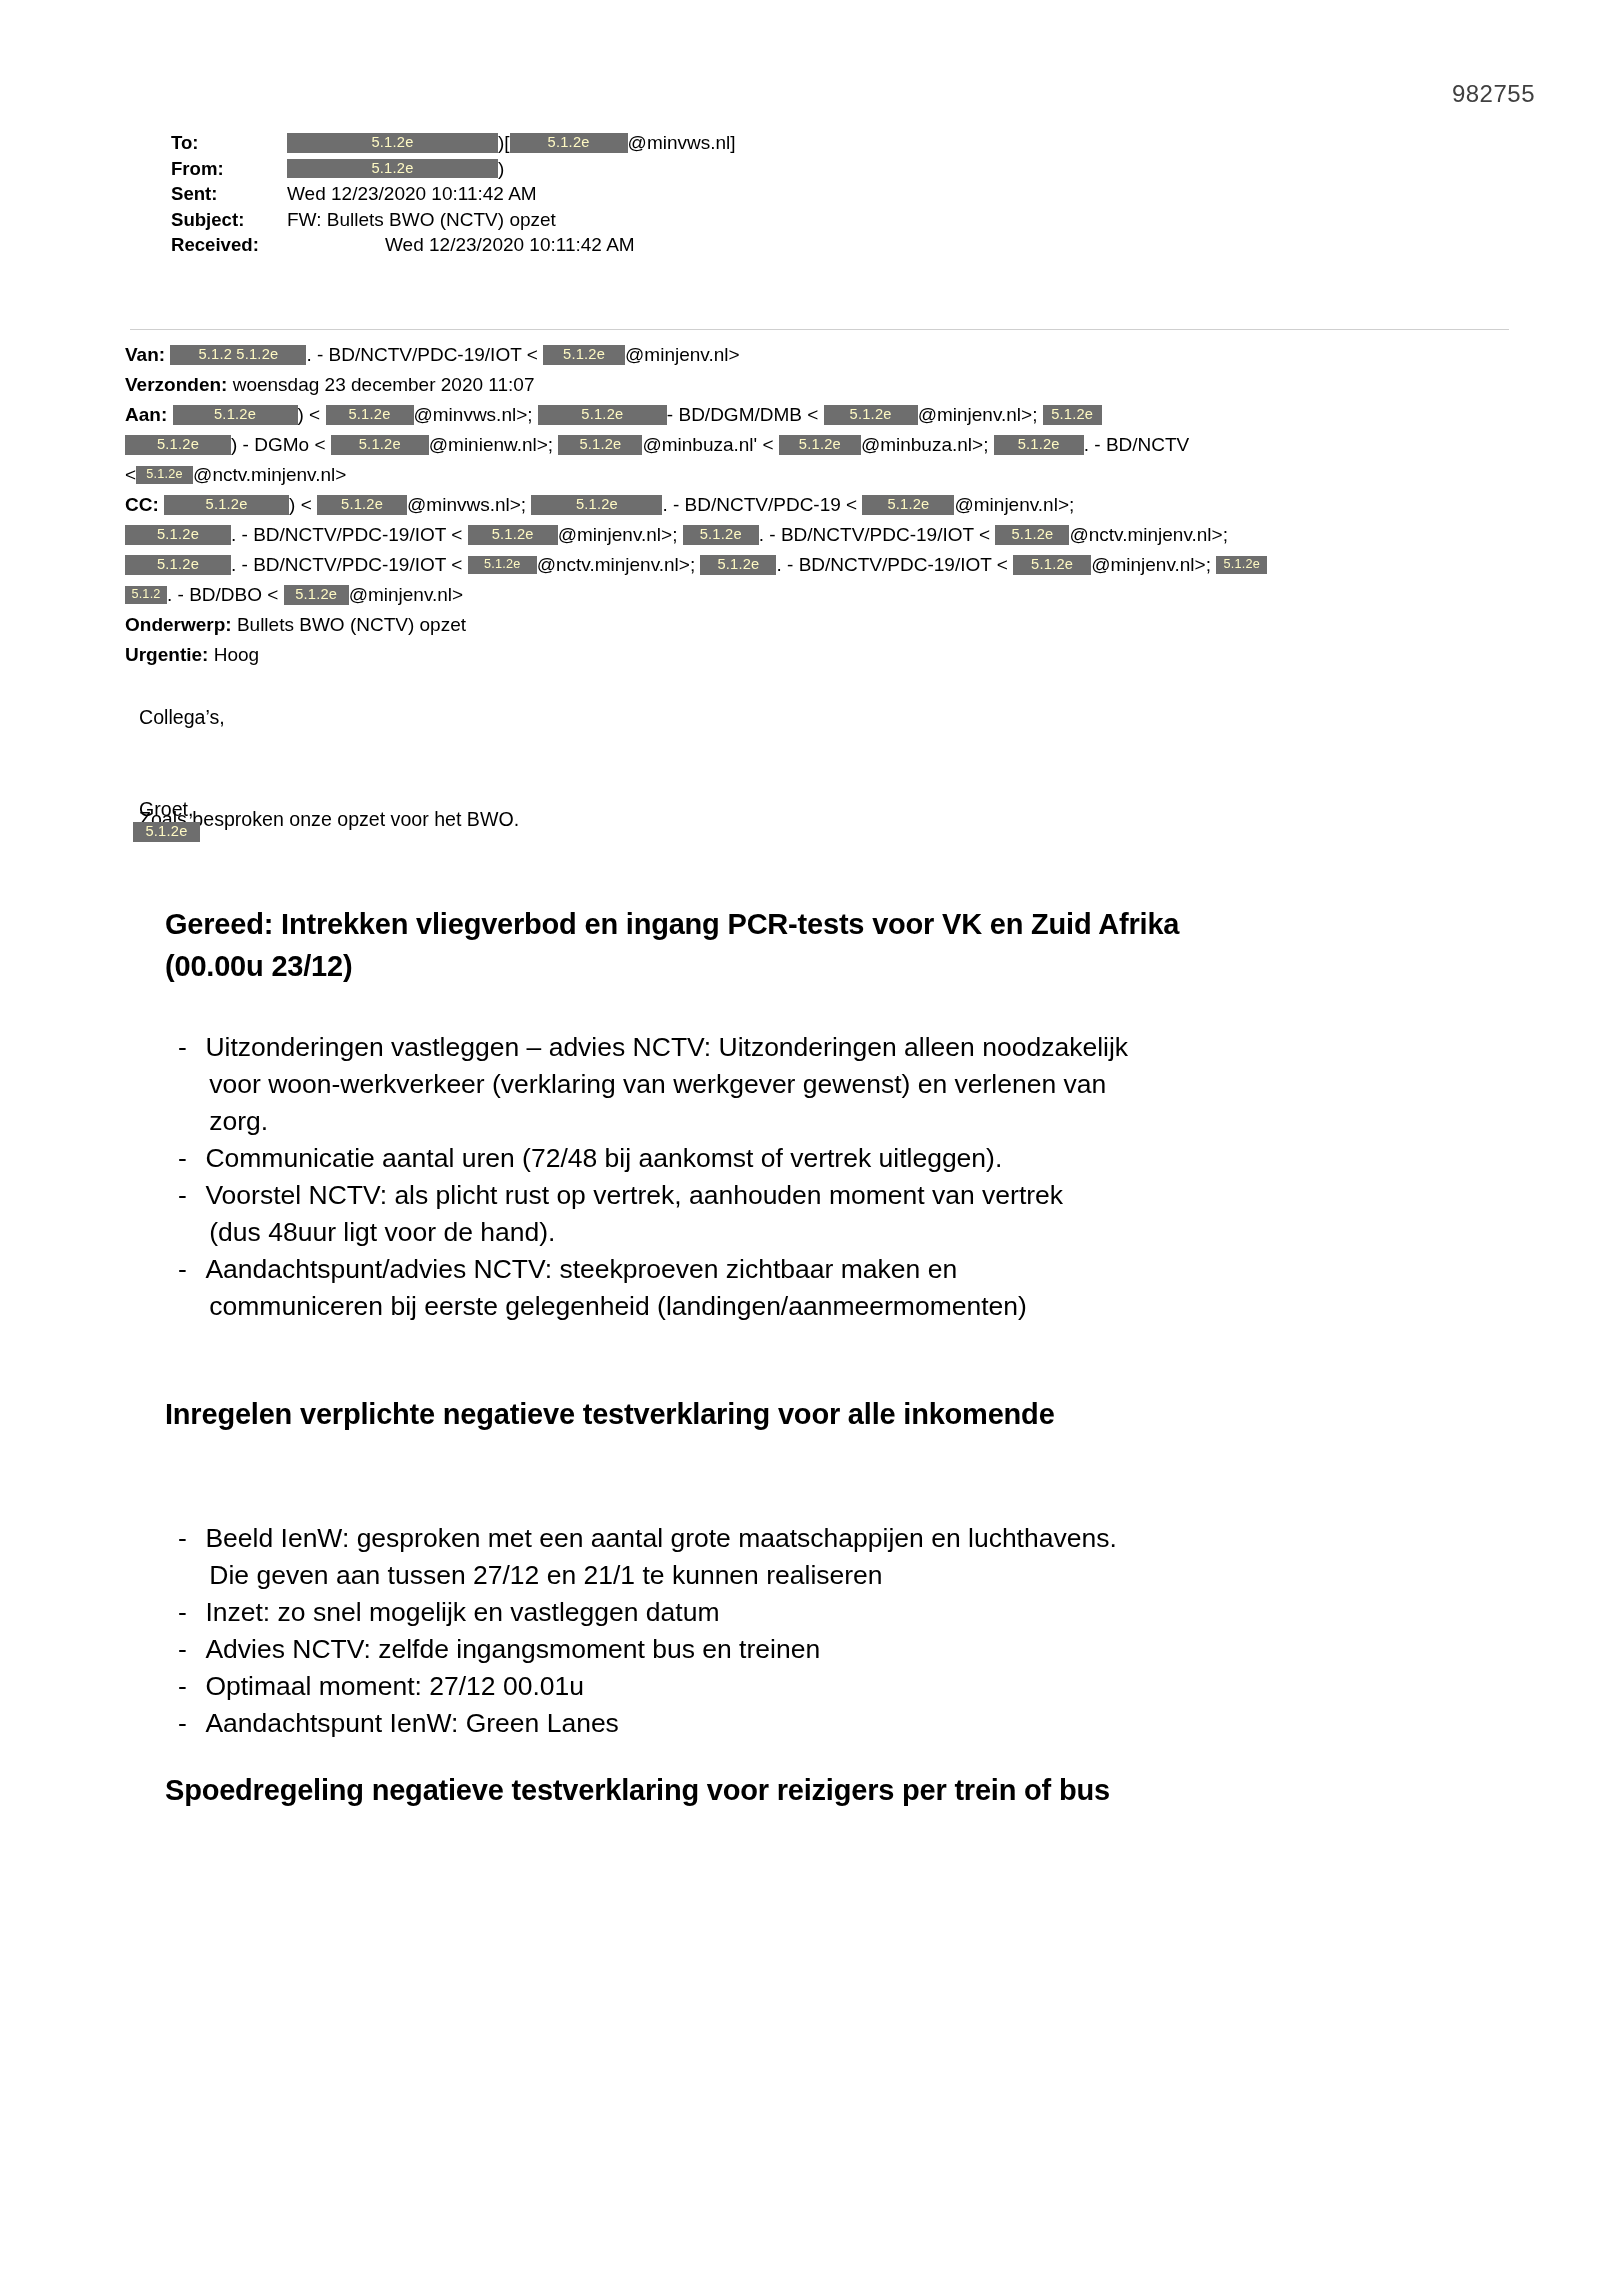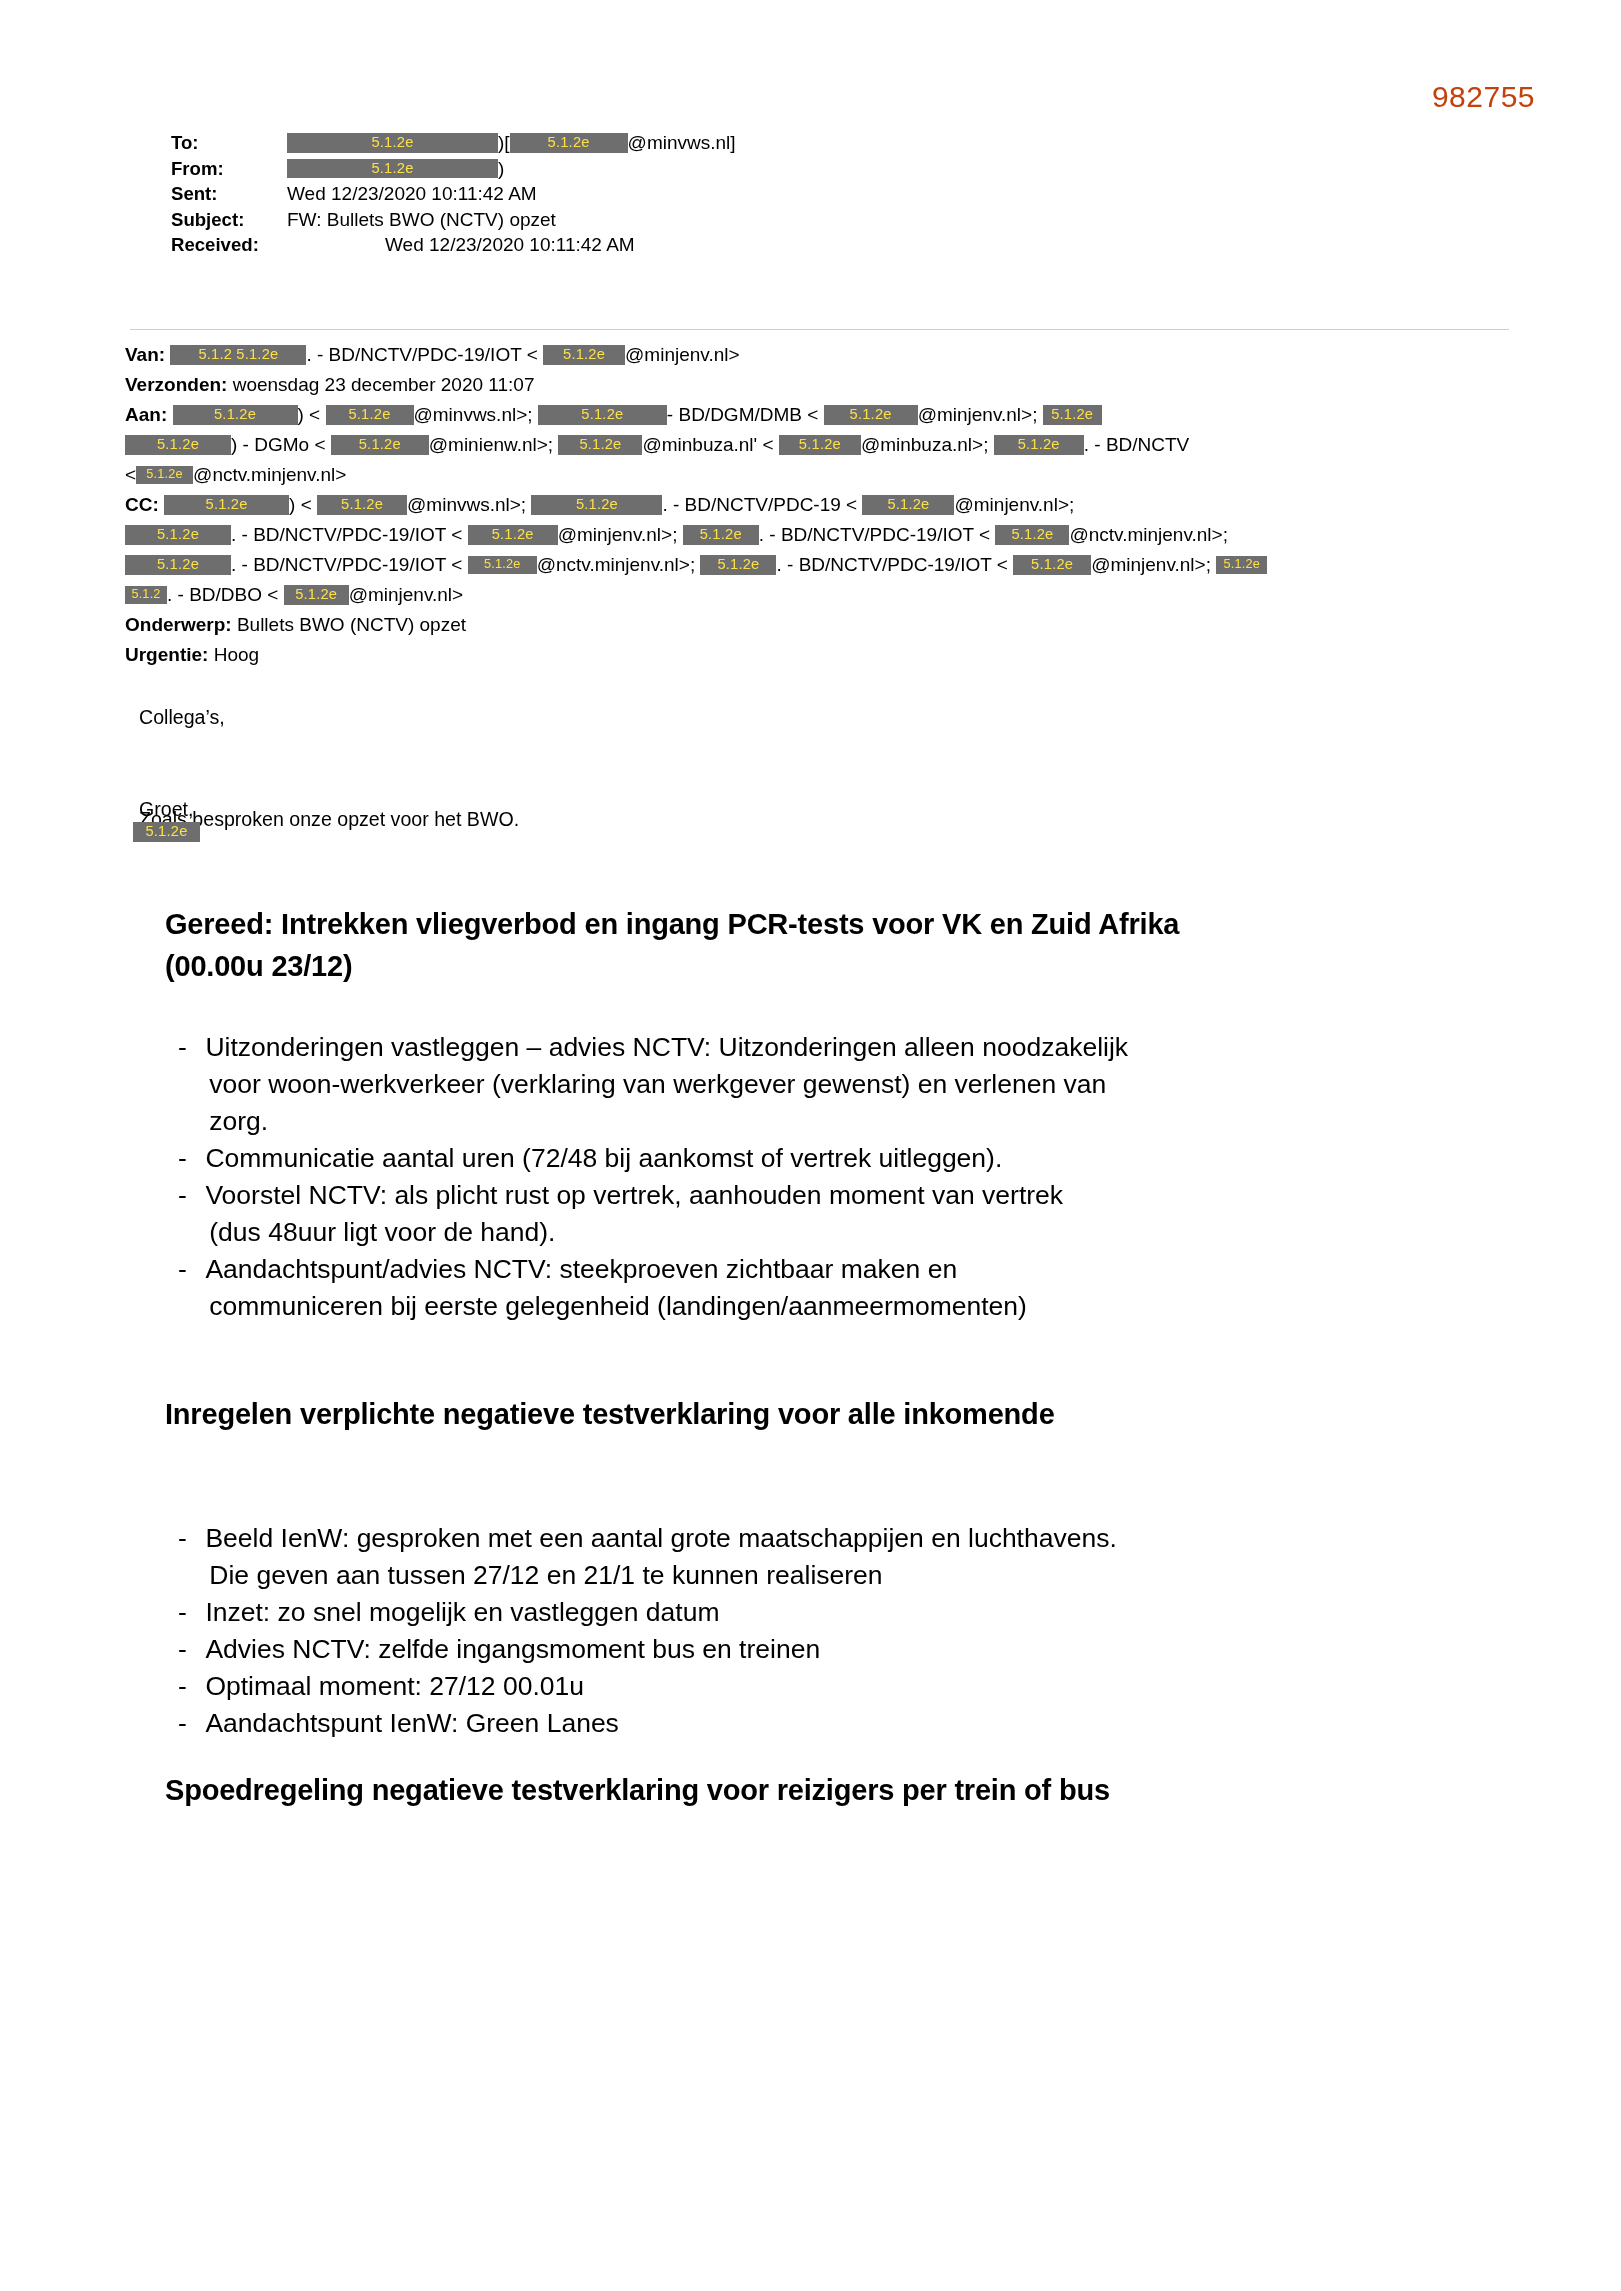--- a/index.html
+++ b/index.html
@@ -18,30 +18,30 @@
     background: #ffffff;
     overflow: hidden;
   }
 
   
   .doc-number {
     position: absolute;
     top: 80px;
     right: 86px;
     font-family: "Liberation Sans", sans-serif;
-    font-size: 30px;
+    font-size: 24px;
     letter-spacing: 0.5px;
-    color: #c2410c;
+    color: #404040;
   }
 
   
   .redact {
     display: inline-block;
     background: #6e6e6e;
-    color: #fde047;
+    color: #fef9c3;
     text-align: center;
     vertical-align: middle;
     font-size: 14.7px;
     line-height: 1.15;
     font-family: "Liberation Sans", sans-serif;
     letter-spacing: 0.2px;
     padding: 1px 0 2px 0;
     box-sizing: border-box;
     position: relative;
     top: -1px;

